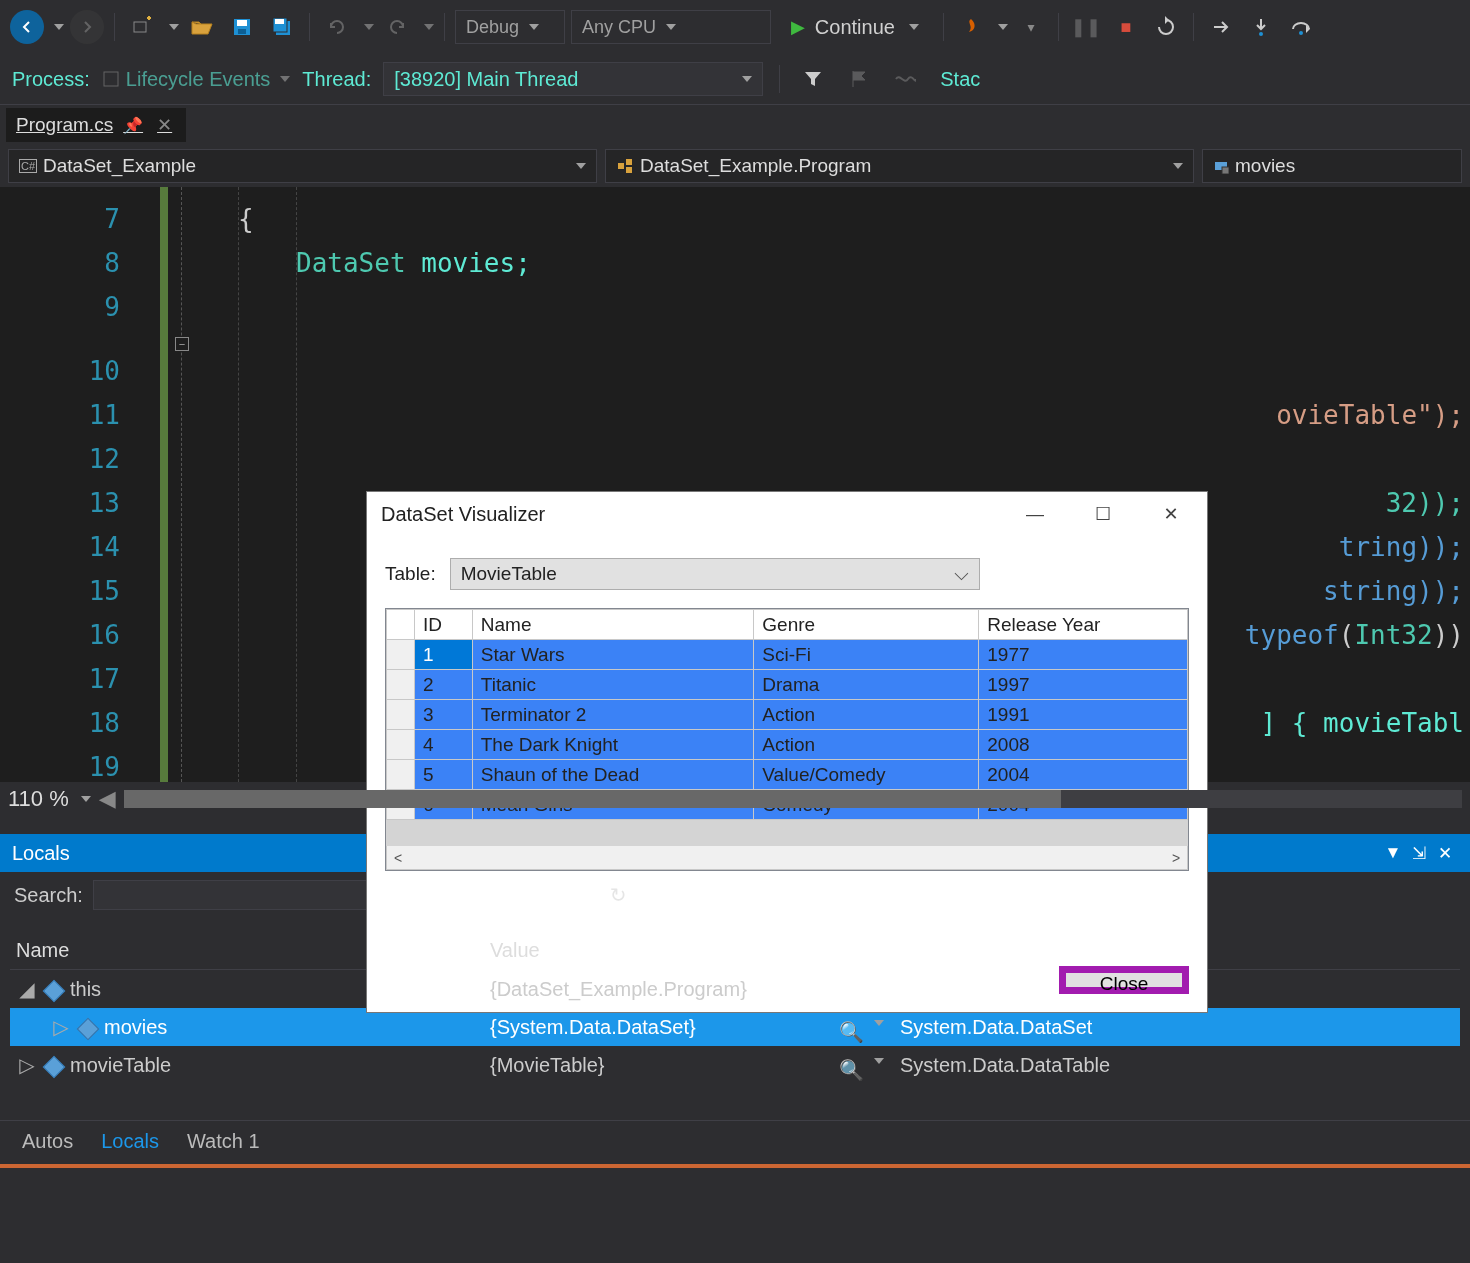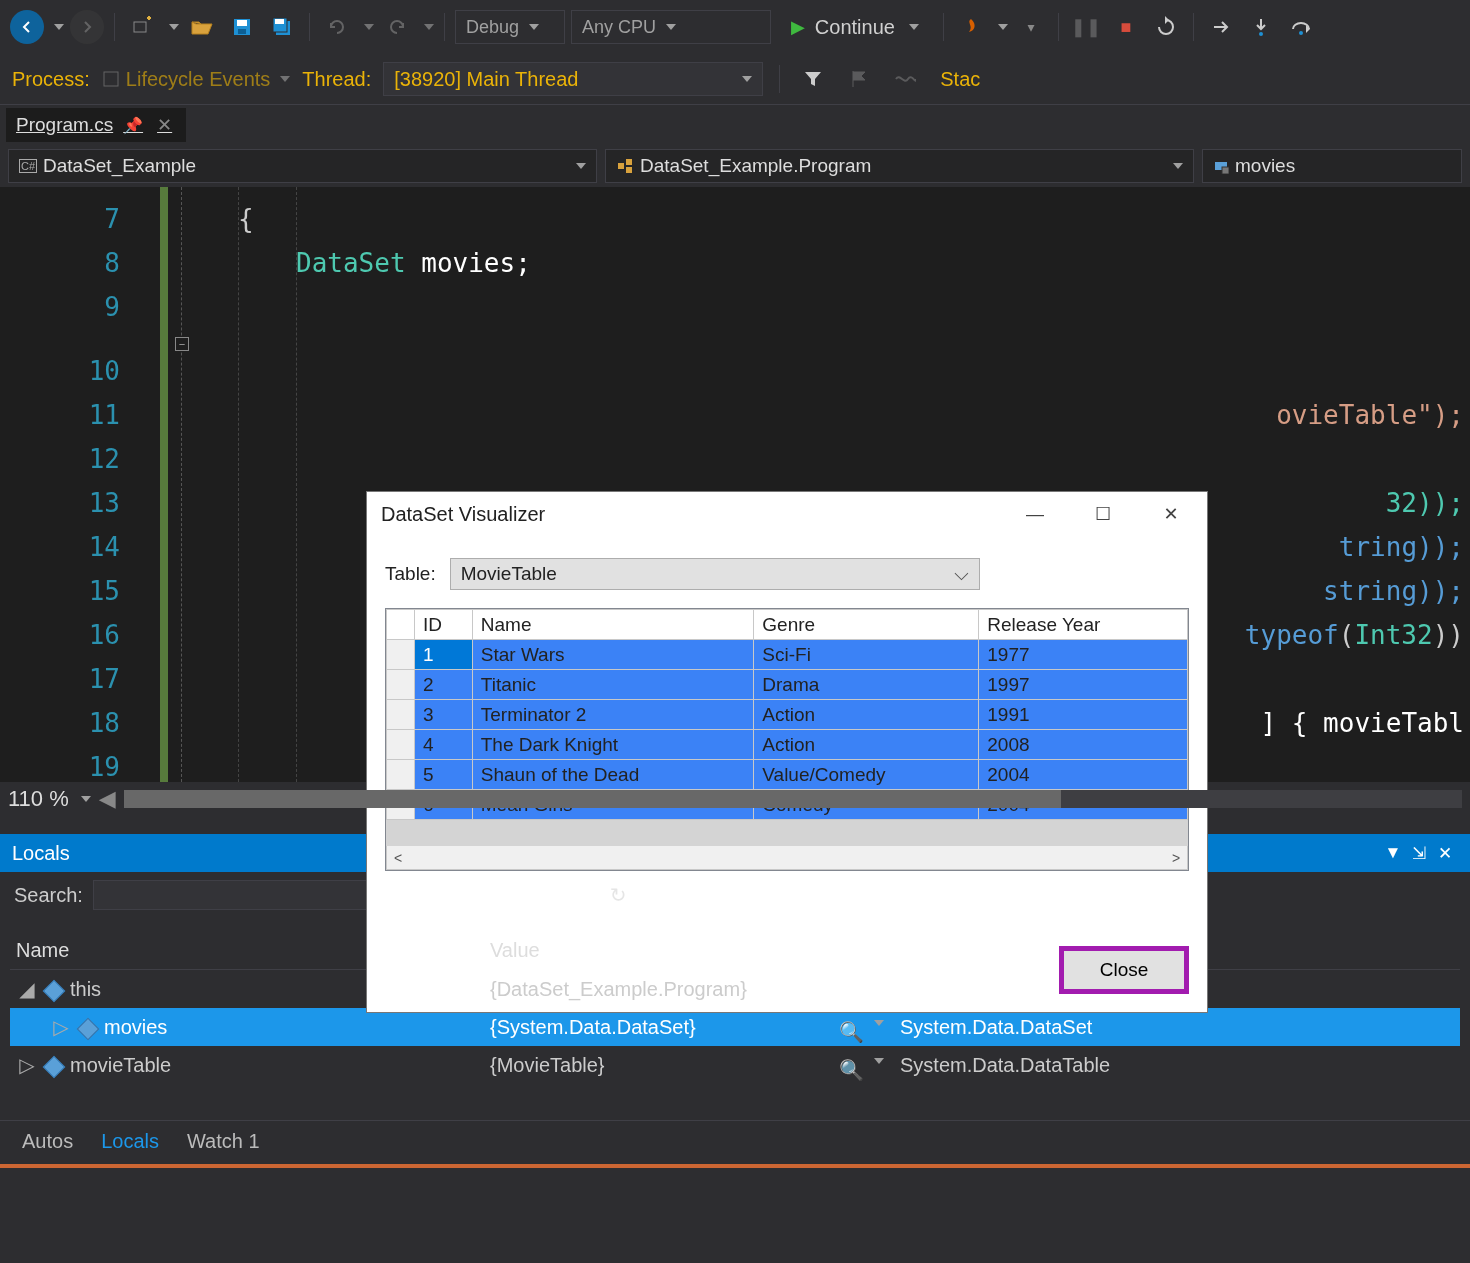--- a/index.html
+++ b/index.html
@@ -32,21 +32,21 @@
   .tool-continue {
     display:inline-flex; align-items:center; gap:10px;
     height:36px; padding:0 14px; color:#d0d0d0; font-size:20px;
   }
   .green-play { color:#3fb93f; font-size:18px; }
   .caret { width:0;height:0;border-left:5px solid transparent;border-right:5px solid transparent;border-top:6px solid #a0a0a0; display:inline-block; margin-left:4px;}
   .toolbar svg { display:block; }
   
   .toolbar2 {
     display:flex; align-items:center; gap:12px;
-    padding: 6px 12px; height:50px; font-size:20px; color:#eab308;
+    padding: 6px 12px; height:50px; font-size:20px; color:#5eead4;
   }
   .combo {
     display:inline-flex; align-items:center; justify-content:space-between;
     background:#333337; border:1px solid #3f3f46; height:34px; padding:0 10px; min-width:220px;
   }
   .combo .caret { margin-left:auto; }
   
   .tabs { display:flex; align-items:center; padding-left:6px; height:40px; }
   .tab {
     display:inline-flex; align-items:center; gap:10px; padding: 6px 10px;
@@ -72,21 +72,21 @@
     font-family: Consolas, monospace; font-size:26px; color:#2b91af;
   }
   .linenums div { height:44px; line-height:44px; }
   .markerbar { width:20px; background:#1e1e1e; }
   .greenbar { width:8px; background:#577b3c; }
   .fold-col { width:28px; position:relative; }
   .fold-col .dash { position:absolute; left:13px; top:0; bottom:0; width:0; border-left:1px dashed #555;}
   .fold-box { position:absolute; left:7px; top:150px; width:14px;height:14px; border:1px solid #888; background:#1e1e1e; font-size:11px; text-align:center; line-height:12px; color:#aaa;}
   .code { position:relative; flex:1; font-family:Consolas, monospace; font-size:26px; padding-top:10px; }
   .code-line { height:44px; line-height:44px; white-space:pre; }
-  .tk-brace{color:#ccc;} .tk-type{color:#4ec9b0;} .tk-ident{color:#ffffff;} .tk-str{color:#d69d85;} .tk-kw{color:#569cd6;}
+  .tk-brace{color:#ccc;} .tk-type{color:#4ec9b0;} .tk-ident{color:#5eead4;} .tk-str{color:#d69d85;} .tk-kw{color:#569cd6;}
   .dash-v { position:absolute; top:0; bottom:0; width:0; border-left:1px dashed #444; }
   
   .dialog {
     position:absolute; left:367px; top:305px; width:840px; height:520px;
     background:#fff; color:#222; display:flex; flex-direction:column;
     box-shadow:0 0 0 1px #777;
   }
   .dlg-title {
     display:flex; align-items:center; height:44px; padding:0 14px;
     font-size:20px;
@@ -106,21 +106,21 @@
   .grid th, .grid td { border:1px solid #c8c8c8; padding:2px 8px; text-align:left; height:30px; font-weight:normal;}
   .grid th { background:#fff; }
   .grid td.rowhdr { background:#f0f0f0; width:28px;}
   .grid tr.sel td.idcell { background:#0078d7; color:#fff; }
   .grid-below { height:26px; background:#d4d4d4; }
   .dlg-scroll { display:flex; align-items:center; height:24px; background:#f0f0f0; border:1px solid #c8c8c8; border-top:none; }
   .dlg-scroll .arrow { width:22px; text-align:center; color:#555; font-size:14px;}
   .dlg-scroll .track { flex:1; }
   .dlg-footer { display:flex; justify-content:flex-end; padding:18px; }
   .closebtn {
-    width:130px; height:48px; background:#e1e1e1; border:5px solid #a21caf;
+    width:130px; height:28px; background:#e1e1e1; border:7px solid #a21caf;
     font-size:19px;
   }
   
   .status-row { display:flex; align-items:center; height:34px; background:#2d2d30; padding:0 8px; color:#ddd; gap:8px; font-size:22px;}
   .scroll-track { flex:1; height:18px; background:#3e3e42; position:relative;}
   .scroll-thumb { position:absolute; left:0; top:0; bottom:0; width:70%; background:#686868; }
   
   .panel-hdr {
     background:#007acc; color:#fff; height:38px; display:flex; align-items:center; padding:0 12px; font-size:20px;
   }

